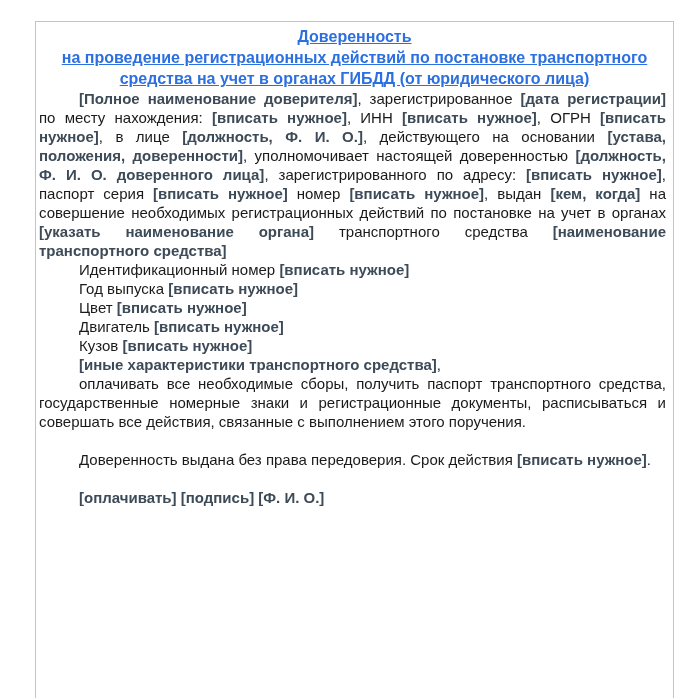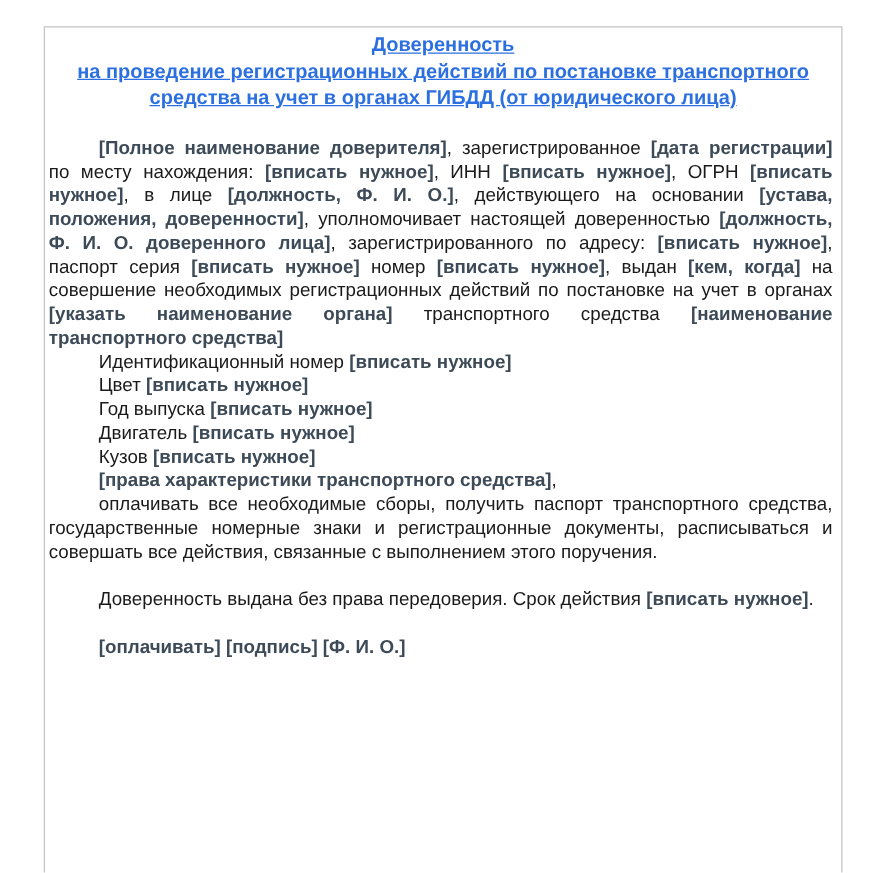--- a/index.html
+++ b/index.html
@@ -26,21 +26,21 @@
   }
   .title-sub{max-width:601px;margin:0 auto;}
   .head-table{width:100%;border-collapse:collapse;margin-top:13px;table-layout:fixed;}
   .head-table td{
     border:1px solid var(--table-border);font-weight:bold;font-size:15px;
     color:#161616;padding:2px 5px 3px 5px;line-height:18px;
   }
   .cell-date{width:54%;}
   .cell-place{text-align:right;}
   .doc-body{
-    margin-top:20px;padding:0 5px 0 1px;font-size:15px;line-height:19px;
+    padding:0 5px 0 1px;font-size:15px;line-height:19px;
     color:var(--text);text-align:justify;
   }
   .para{text-indent:40px;margin:0;}
   .gap{margin-top:19px;}
   .ph{font-weight:bold;color:var(--placeholder);}
 </style>
 </head>
 <body>
 
 <div class="doc-box">
@@ -49,23 +49,23 @@
     <a class="title-link" href="#">
       <div>Доверенность</div>
       <div class="title-sub">на проведение регистрационных действий по постановке транспортного средства на учет в органах ГИБДД (от юридического лица)</div>
     </a>
   </div>
 
 
   <div class="doc-body">
       <div class="para"><span class="ph">[Полное наименование доверителя]</span><span>, зарегистрированное </span><span class="ph">[дата регистрации]</span><span> по месту нахождения: </span><span class="ph">[вписать нужное]</span><span>, ИНН </span><span class="ph">[вписать нужное]</span><span>, ОГРН </span><span class="ph">[вписать нужное]</span><span>, в лице </span><span class="ph">[должность, Ф. И. О.]</span><span>, действующего на основании </span><span class="ph">[устава, положения, доверенности]</span><span>, уполномочивает настоящей доверенностью </span><span class="ph">[должность, Ф. И. О. доверенного лица]</span><span>, зарегистрированного по адресу: </span><span class="ph">[вписать нужное]</span><span>, паспорт серия </span><span class="ph">[вписать нужное]</span><span> номер </span><span class="ph">[вписать нужное]</span><span>, выдан </span><span class="ph">[кем, когда]</span><span> на совершение необходимых регистрационных действий по постановке на учет в органах </span><span class="ph">[указать наименование органа]</span><span> транспортного средства </span><span class="ph">[наименование транспортного средства]</span></div>
       <div class="para"><span>Идентификационный номер </span><span class="ph">[вписать нужное]</span></div>
+      <div class="para"><span>Год выпуска </span><span class="ph">[вписать нужное]</span></div>
       <div class="para"><span>Цвет </span><span class="ph">[вписать нужное]</span></div>
-      <div class="para"><span>Год выпуска </span><span class="ph">[вписать нужное]</span></div>
       <div class="para"><span>Двигатель </span><span class="ph">[вписать нужное]</span></div>
       <div class="para"><span>Кузов </span><span class="ph">[вписать нужное]</span></div>
-      <div class="para"><span class="ph">[права характеристики транспортного средства]</span><span>,</span></div>
+      <div class="para"><span class="ph">[иные характеристики транспортного средства]</span><span>,</span></div>
       <div class="para"><span>оплачивать все необходимые сборы, получить паспорт транспортного средства, государственные номерные знаки и регистрационные документы, расписываться и совершать все действия, связанные с выполнением этого поручения.</span></div>
       <div class="para gap"><span>Доверенность выдана без права передоверия. Срок действия </span><span class="ph">[вписать нужное]</span><span>.</span></div>
       <div class="para gap"><span class="ph">[оплачивать] [подпись] [Ф. И. О.]</span></div>
     </div>
 
 </div>
 
 </body></html>

